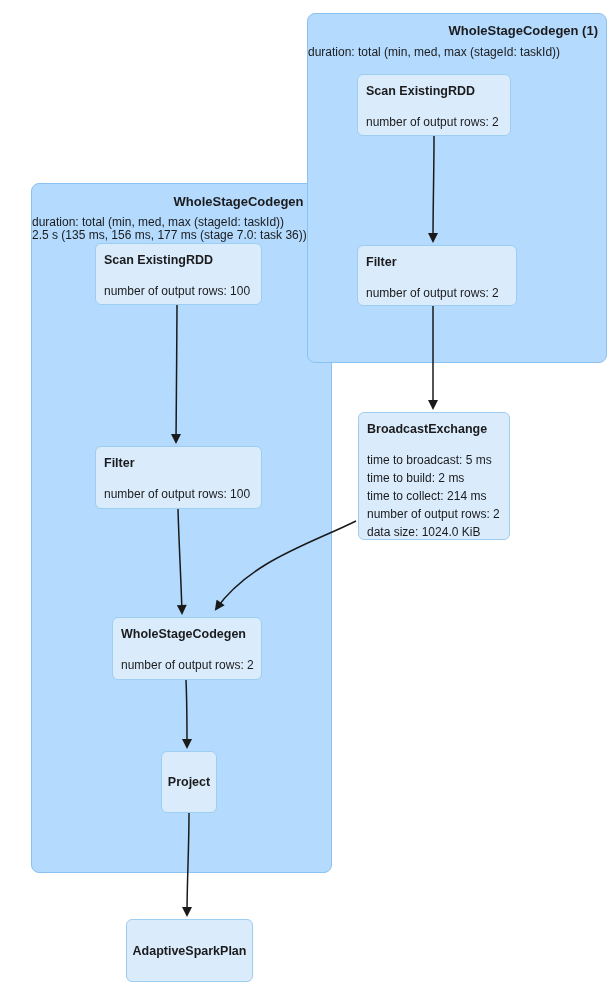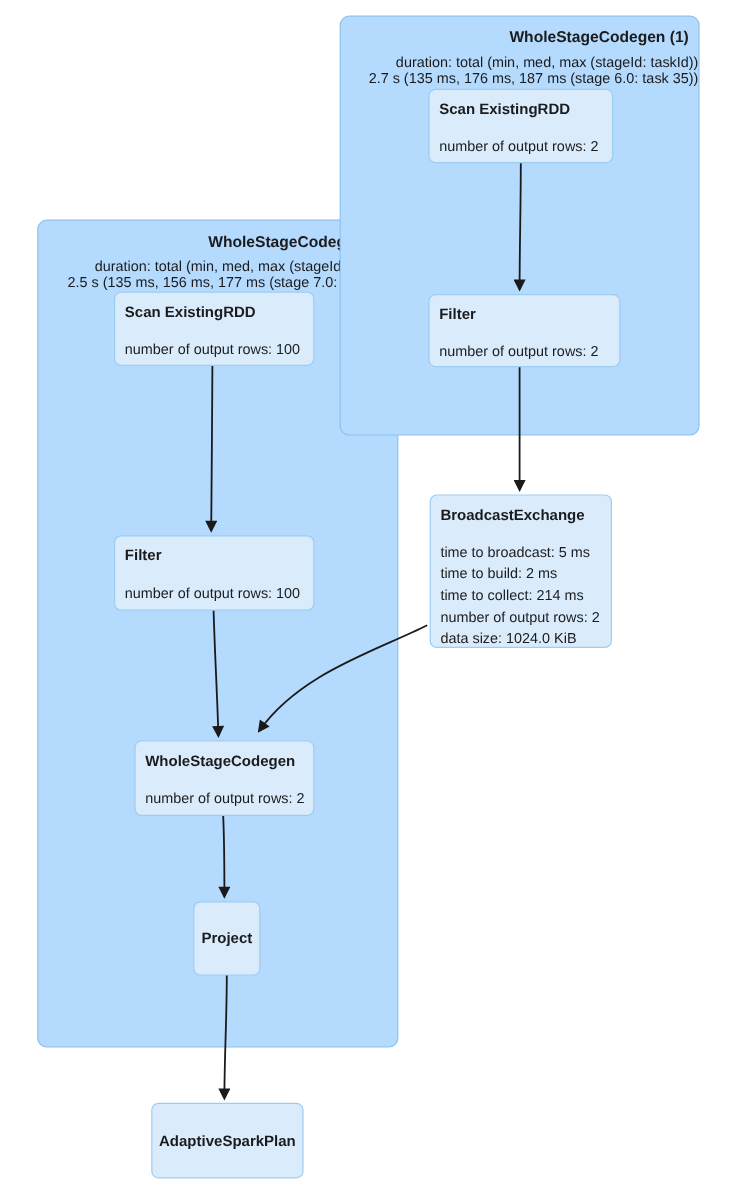--- a/index.html
+++ b/index.html
@@ -21,21 +21,21 @@
   .cluster-title{
     position:absolute;
     top:9px;right:8px;
     font-size:13px;
     font-weight:bold;
     white-space:nowrap;
   }
   .cluster-duration{
     position:absolute;
     top:32px;left:0;right:0;
-    text-align:right;
+    text-align:left;
     font-size:12px;
     line-height:13px;
     white-space:nowrap;
   }
   .node{
     position:absolute;
     background:#daecfc;
     border:1px solid #9dcdf1;
     border-radius:6px;
     box-sizing:border-box;
@@ -54,21 +54,21 @@
     line-height:18px;
   }
   .node-metric{white-space:nowrap;}
   .node.label-only{
     display:flex;
     align-items:center;
     justify-content:center;
     padding:6px;
   }
   .z1{z-index:1;}
-  .z2{z-index:2;}
+  .z2{z-index:2;margin-left:24px;}
   .edges{
     position:absolute;
     left:0;top:0;
     width:614px;height:997px;
     z-index:4;
     pointer-events:none;
   }
   .edge{
     fill:none;
     stroke:#1a1a1a;
@@ -85,21 +85,20 @@
     <div class="cluster-duration">
       <div>duration: total (min, med, max (stageId: taskId))</div>
       <div>2.5 s (135 ms, 156 ms, 177 ms (stage 7.0: task 36))</div>
     </div>
   </div>
 
   <div class="cluster z2" style="left:283px;top:13px;width:300px;height:350px;">
     <div class="cluster-title">WholeStageCodegen (1)</div>
     <div class="cluster-duration">
       <div>duration: total (min, med, max (stageId: taskId))</div>
-      <div>2.7 s (135 ms, 176 ms, 187 ms (stage 6.0: task 35))</div>
     </div>
   </div>
 
   <div class="node" style="left:357px;top:74px;width:154px;height:62px;">
     <div class="node-title">Scan ExistingRDD</div>
     <div class="node-metrics">
       <div class="node-metric">number of output rows: 2</div>
     </div>
   </div>
 

